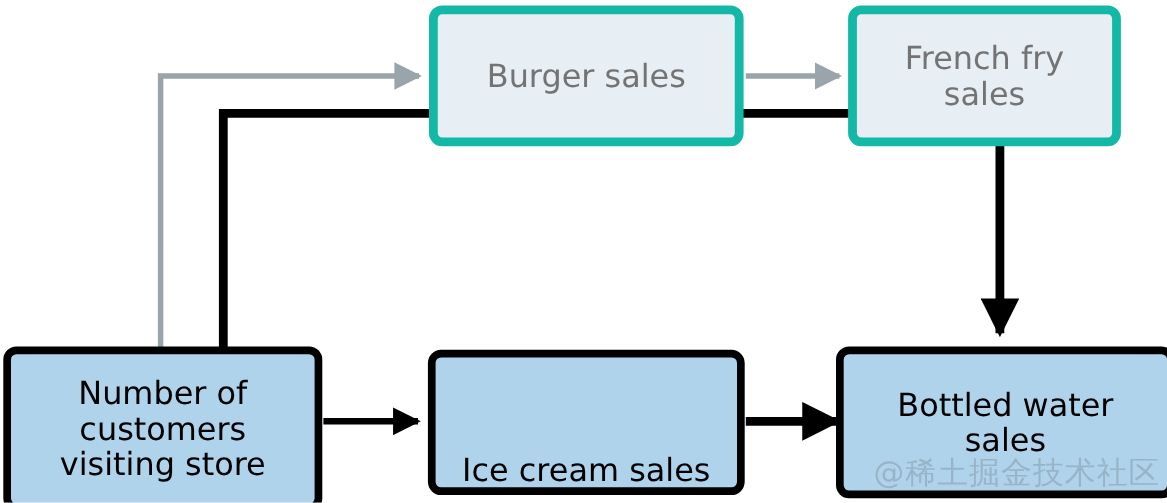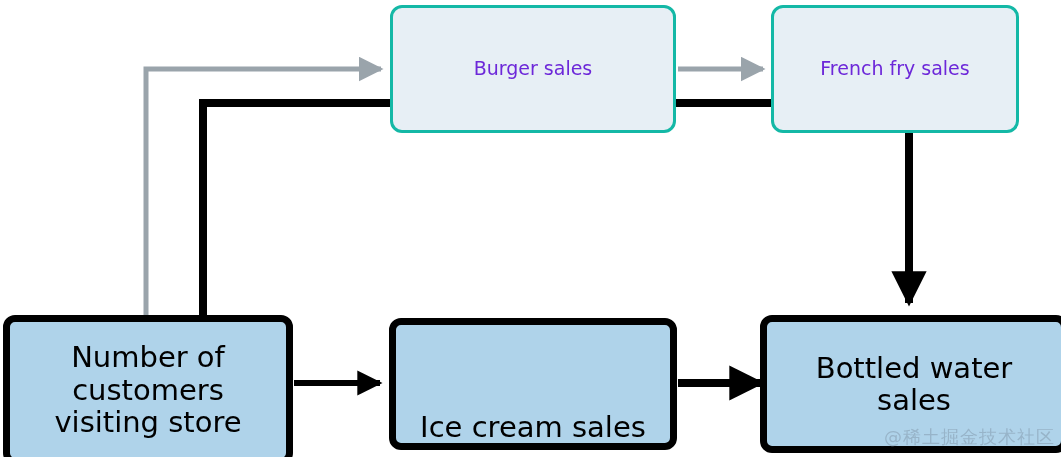--- a/index.html
+++ b/index.html
@@ -31,23 +31,23 @@
     display: flex;
     align-items: center;
     justify-content: center;
     text-align: center;
     border-radius: 12px;
     line-height: 1.12;
     letter-spacing: 0px;
   }
   .node-faded {
     background: #e7eff5;
-    border: 3px solid #14b8a6;
-    color: #6d28d9;
-    font-size: 19px;
+    border: 8px solid #14b8a6;
+    color: #737373;
+    font-size: 29px;
     z-index: 1;
   }
   .node-solid {
     background: #afd3ea;
     border: 7px solid #000000;
     color: #000000;
     font-size: 29px;
     z-index: 3;
   }
   .node-label {
@@ -57,21 +57,21 @@
   #n-burger    { left: 390px; top: 5px;   width: 286px; height: 128px; }
   #n-fries     { left: 771px; top: 5px;   width: 248px; height: 128px; }
   #n-customers { left: 3px;   top: 315px; width: 290px; height: 150px; }
   #n-icecream  { left: 389px; top: 318px; width: 288px; height: 132px; align-items: flex-end; }
   #n-water     { left: 760px; top: 315px; width: 308px; height: 138px; }
 
   .watermark {
     position: absolute;
     right: 6px;
     bottom: 8px;
-    font-size: 18px;
+    font-size: 28px;
     color: #8fa9bd;
     opacity: 0.72;
     letter-spacing: 1px;
     z-index: 5;
     pointer-events: none;
     white-space: nowrap;
   }
 </style>
 </head>
 <body>

